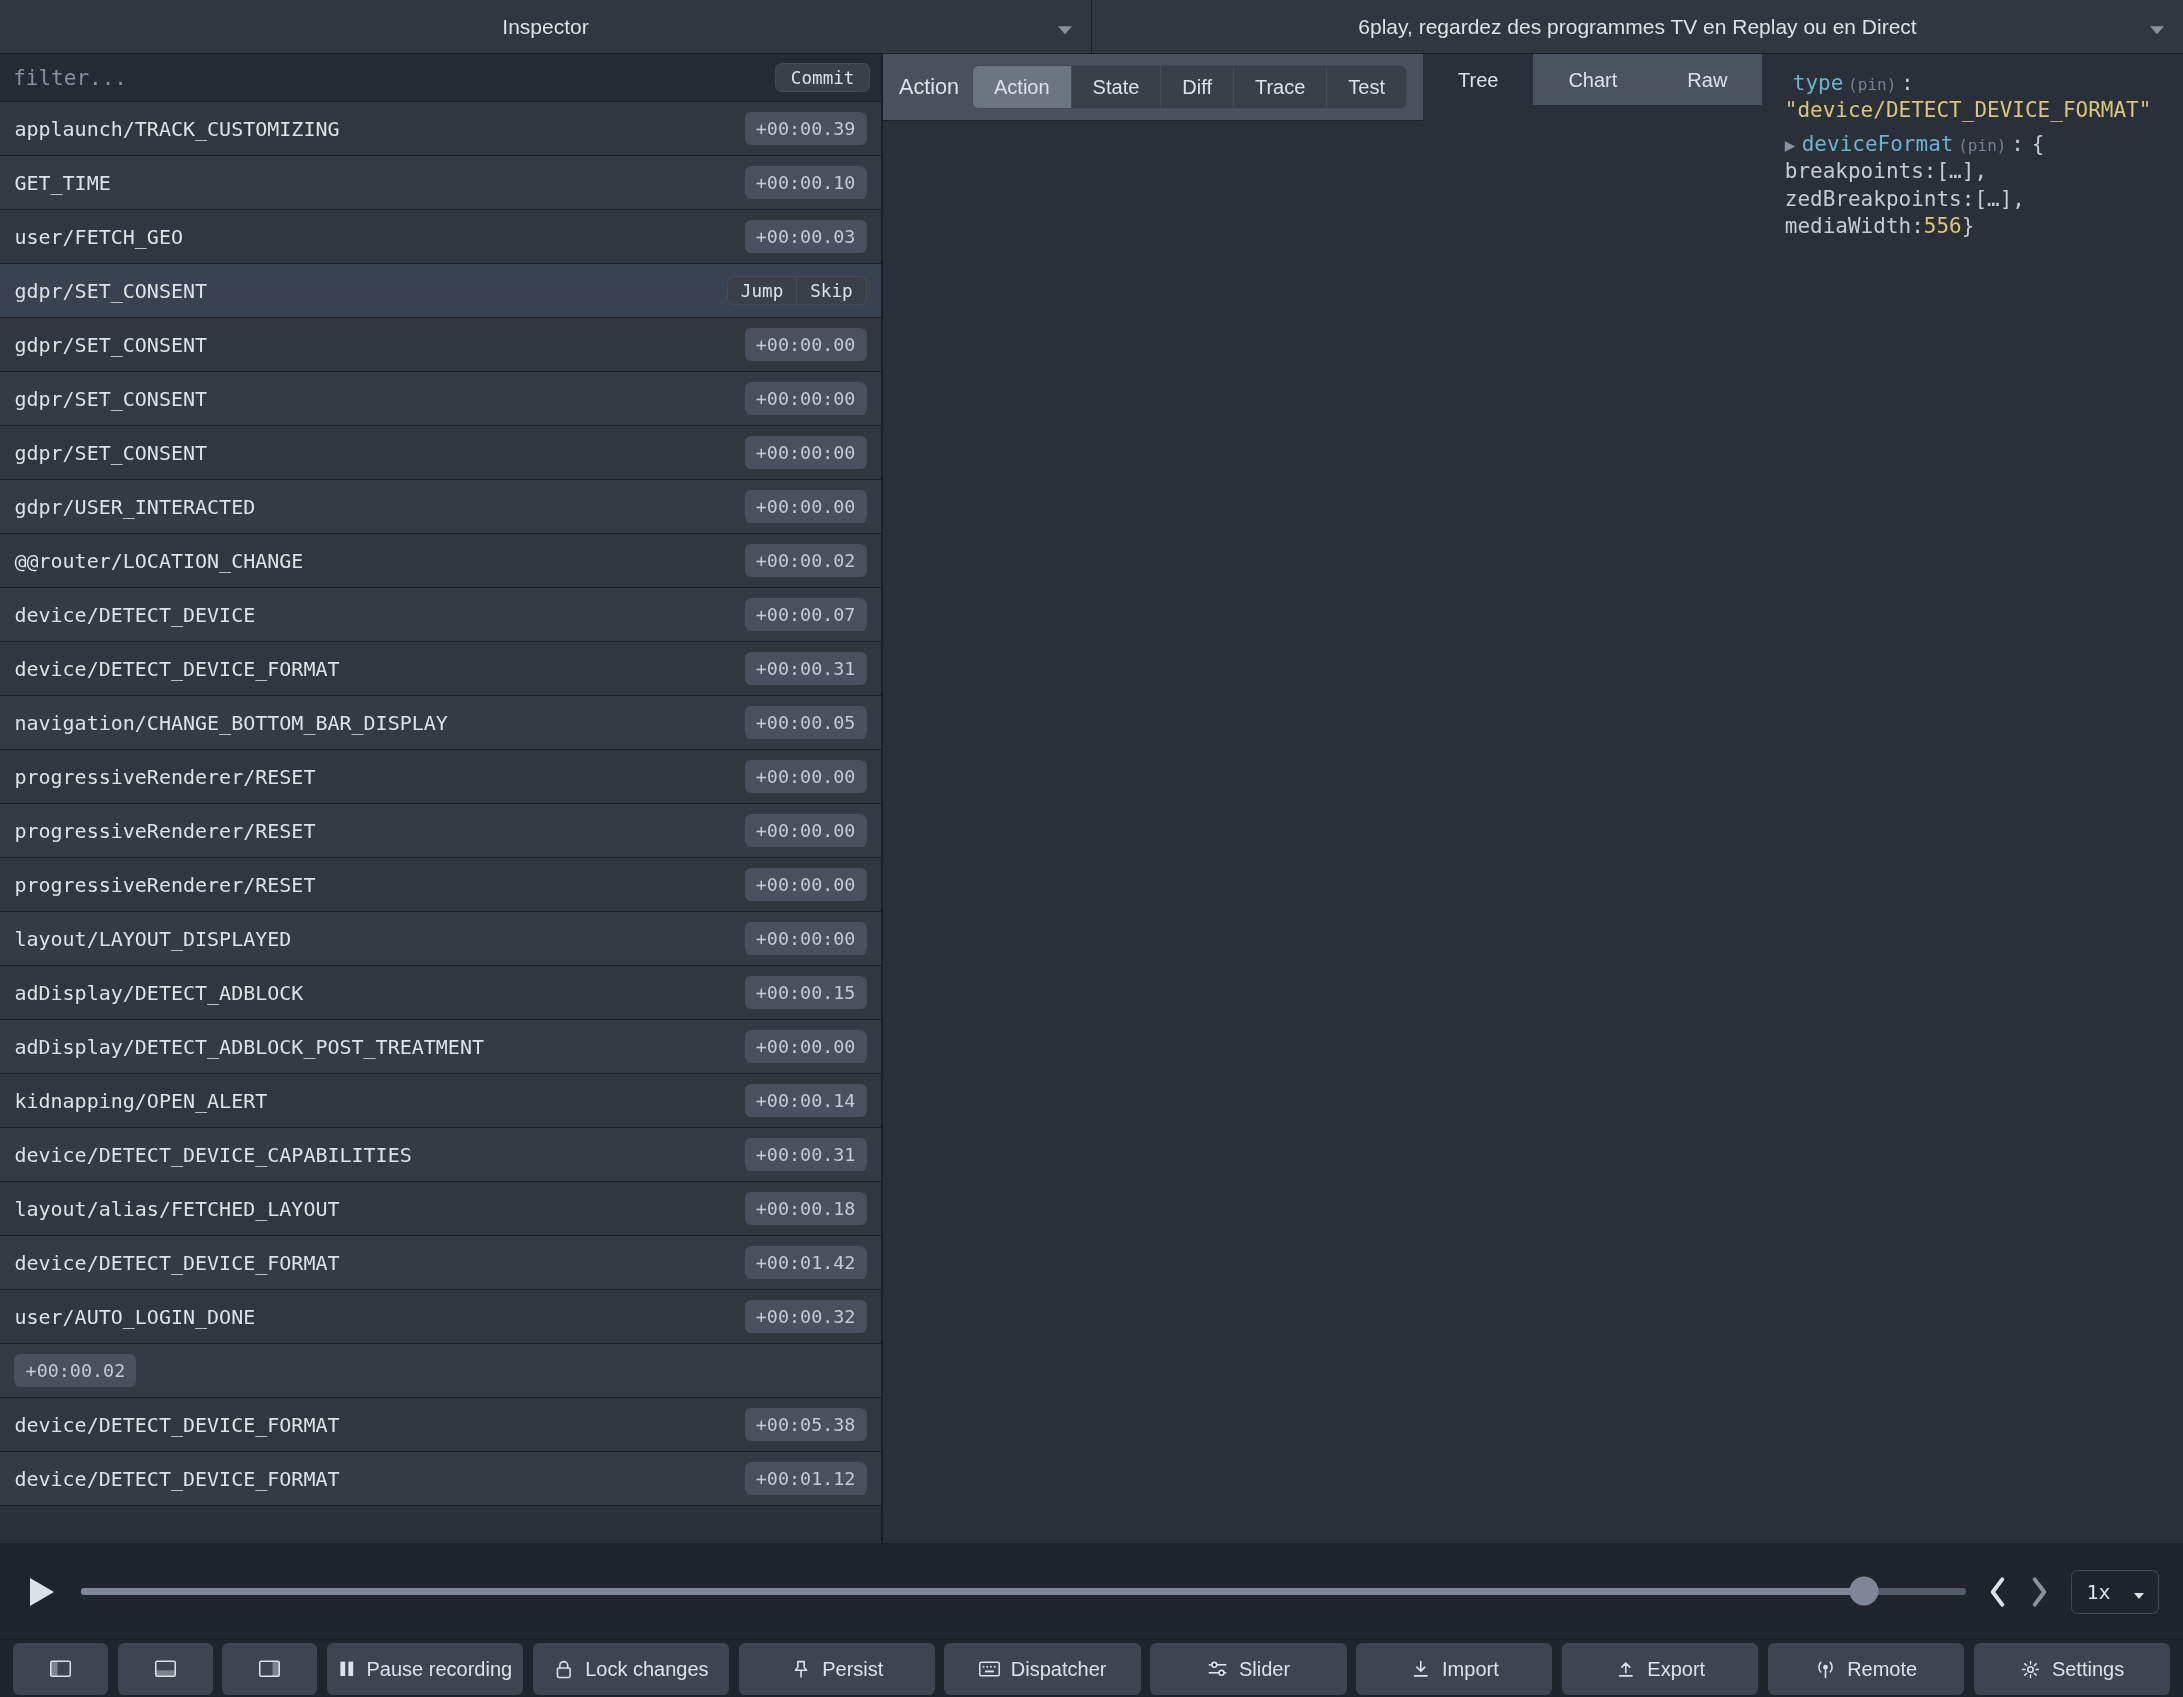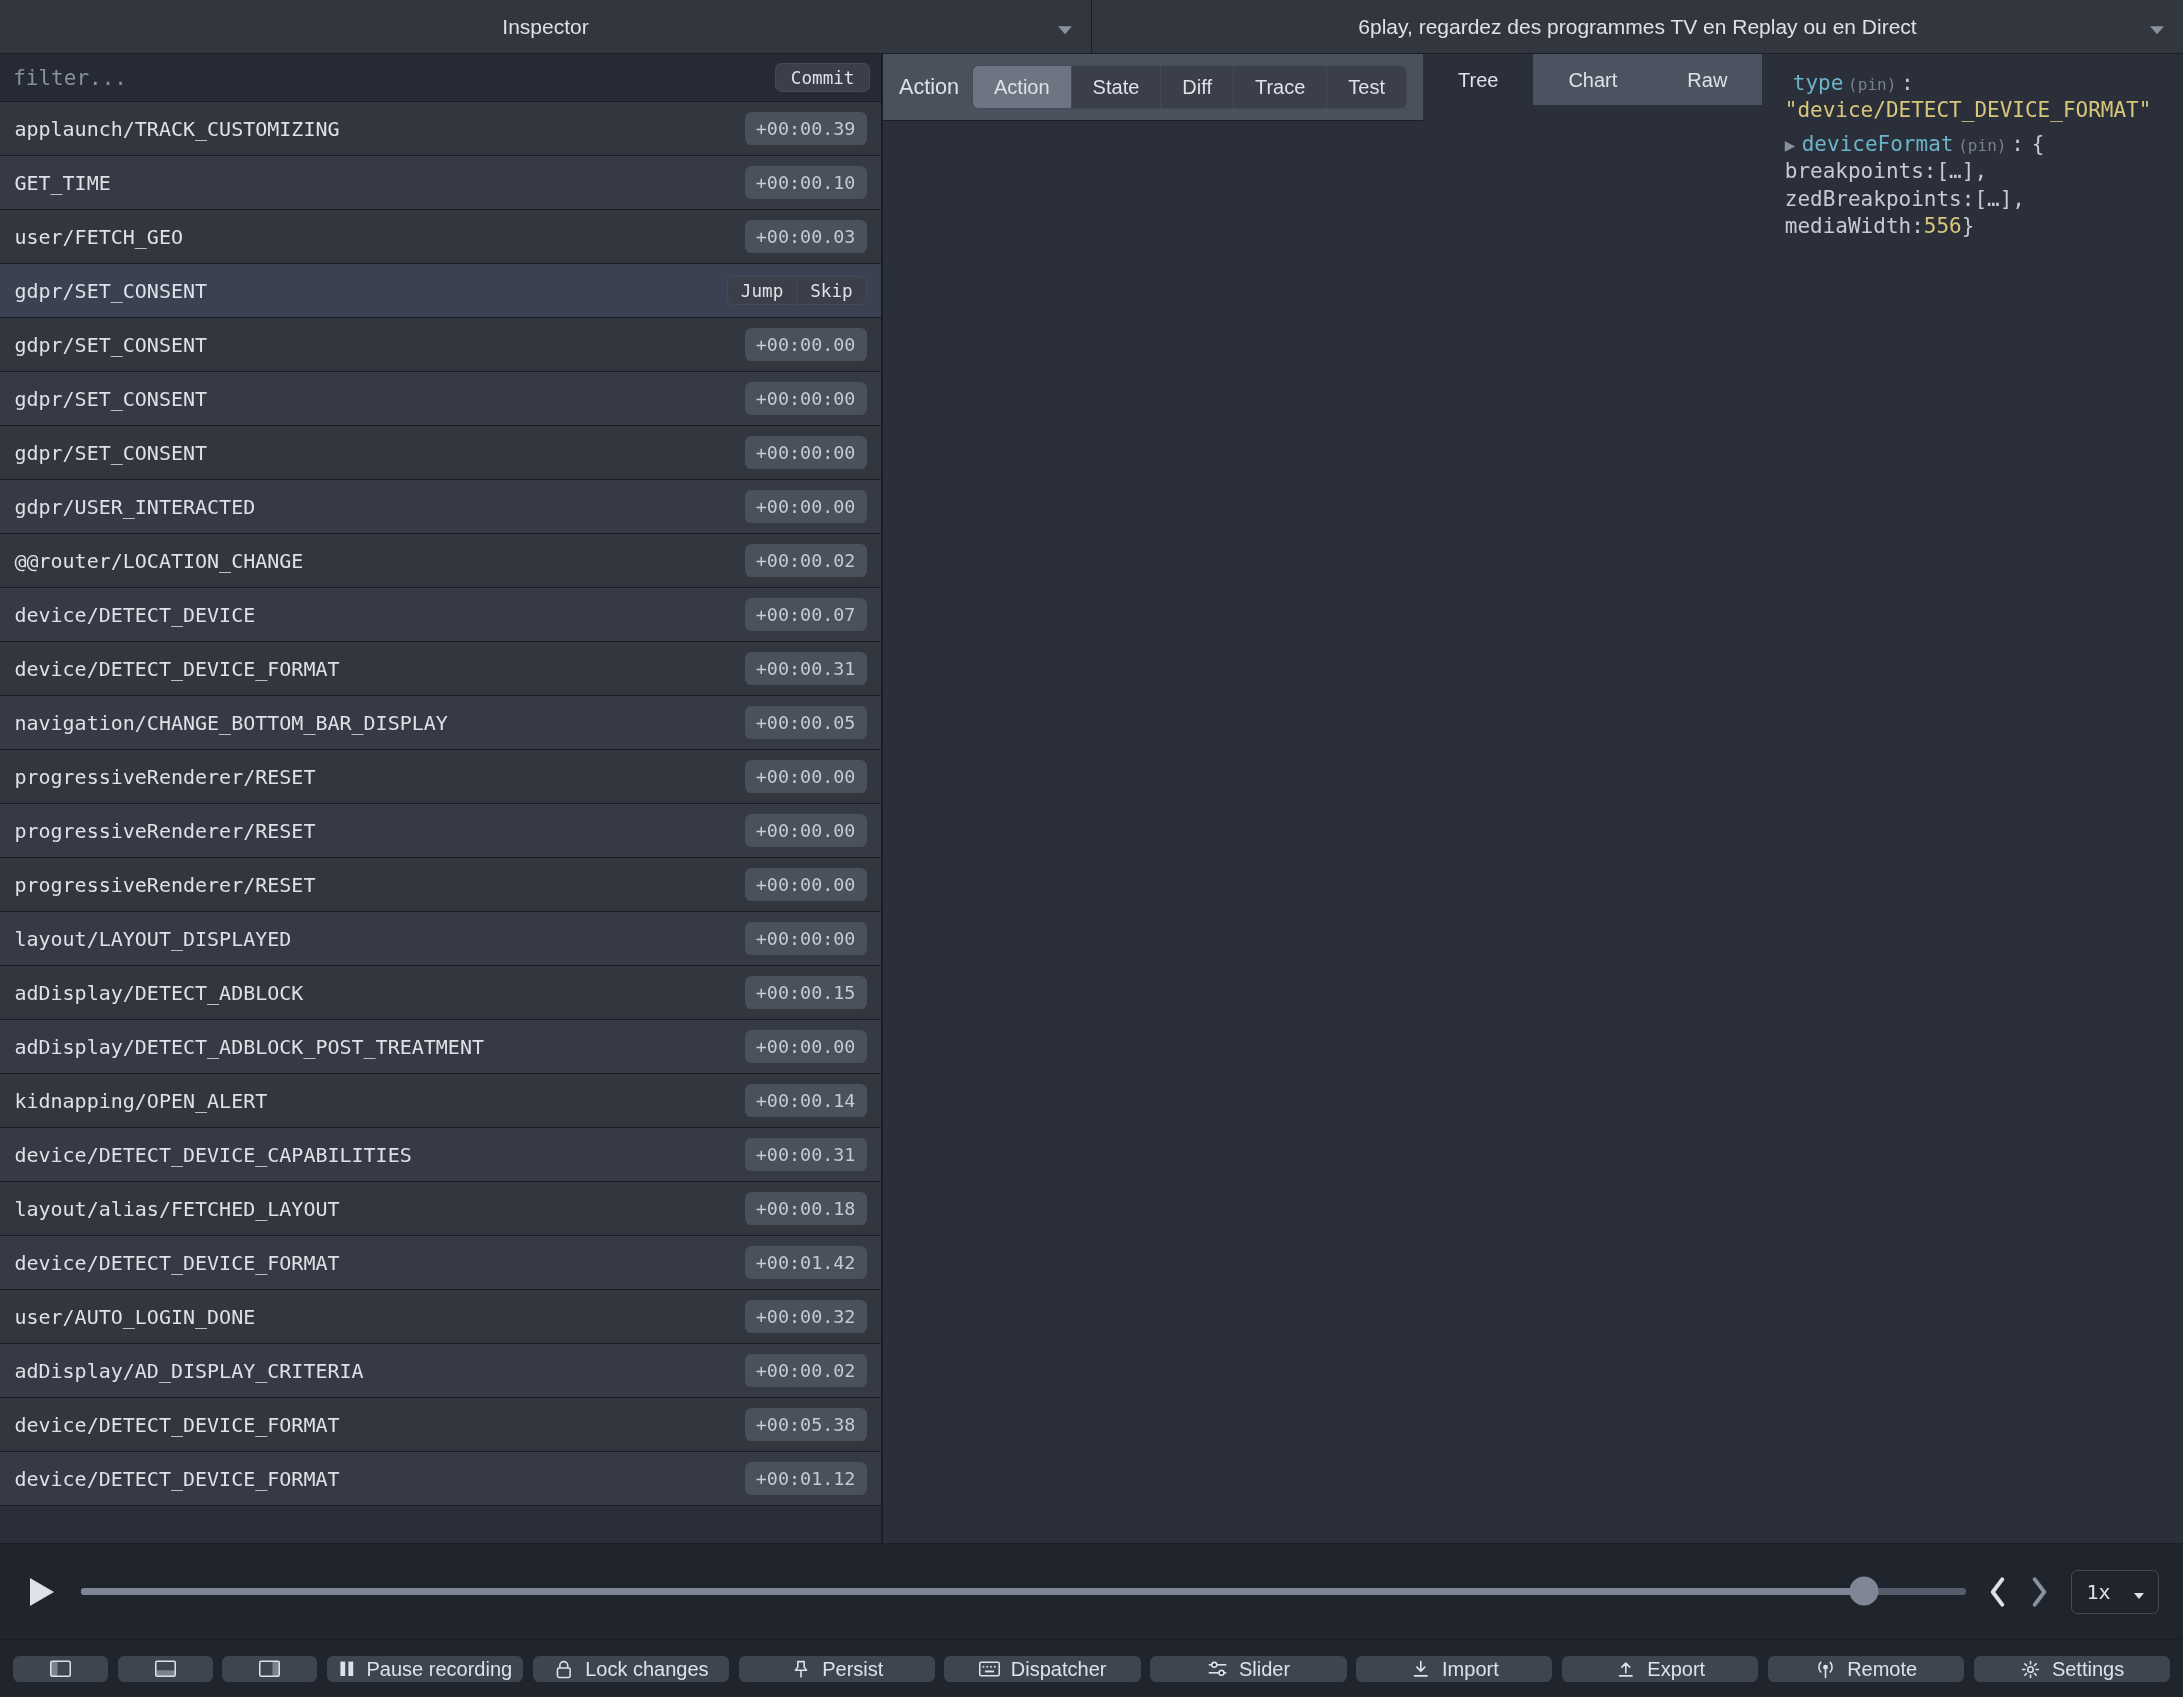--- a/index.html
+++ b/index.html
@@ -91,21 +91,21 @@
   .play-tri{width:0;height:0;border-top:14.4px solid transparent;border-bottom:14.4px solid transparent;border-left:24px solid var(--text-bright);}
   .slider{flex:1;height:6.4px;background:var(--slider-track);border-radius:3.2px;position:relative;}
   .slider-fill{position:absolute;left:0;top:0;height:100%;background:var(--slider-thumb);border-radius:3.2px;width:94.6%;}
   .slider-thumb{position:absolute;top:50%;transform:translate(-50%,-50%);width:29px;height:29px;border-radius:50%;background:var(--slider-thumb);left:94.6%;}
   .nav-arrows{display:flex;gap:22.4px;align-items:center;}
   .chev{font-size:32px;color:var(--text-bright);cursor:pointer;line-height:1;display:flex;align-items:center;}
   .chev.dim{color:var(--text-dim);}
   .speed{border:1.6px solid var(--border-light);border-radius:6.4px;padding:8px 14.4px;display:flex;align-items:center;gap:23px;color:var(--text-bright);cursor:pointer;font-size:20px;}
   
   .bottombar{height:59px;background:var(--bg-darker);display:flex;align-items:center;padding:0 13px;gap:9.6px;border-top:1.6px solid var(--border);}
-  .bbtn{background:#3f4550;border:none;border-radius:6.4px;color:var(--text-bright);font-family:-apple-system,BlinkMacSystemFont,'Segoe UI',sans-serif;font-size:20px;padding:0 17.6px;height:26px;display:flex;align-items:center;justify-content:center;gap:11.2px;cursor:pointer;white-space:nowrap;}
+  .bbtn{background:#3f4550;border:none;border-radius:6.4px;color:var(--text-bright);font-family:-apple-system,BlinkMacSystemFont,'Segoe UI',sans-serif;font-size:20px;padding:0 17.6px;height:52px;display:flex;align-items:center;justify-content:center;gap:11.2px;cursor:pointer;white-space:nowrap;}
   .bbtn.sm{width:95px;padding:0;}
   .bbtn.wide{flex:1;min-width:0;}
   .ico{display:inline-flex;width:21px;height:21px;align-items:center;justify-content:center;}
   
   svg{display:block;}
   
   .action-list::-webkit-scrollbar{width:11.2px;}
   .action-list::-webkit-scrollbar-track{background:var(--bg);}
   .action-list::-webkit-scrollbar-thumb{background:var(--panel-lighter);border-radius:5.6px;}
 </style>
@@ -222,21 +222,20 @@
           </div>
           <div class="action-row">
             <div class="action-name">device/DETECT_DEVICE_FORMAT</div>
             <div class="time-pill">+00:01.42</div>
           </div>
           <div class="action-row">
             <div class="action-name">user/AUTO_LOGIN_DONE</div>
             <div class="time-pill">+00:00.32</div>
           </div>
           <div class="action-row">
-            <div class="action-name">adDisplay/AD_DISPLAY_CRITERIA</div>
             <div class="time-pill">+00:00.02</div>
           </div>
           <div class="action-row">
             <div class="action-name">device/DETECT_DEVICE_FORMAT</div>
             <div class="time-pill">+00:05.38</div>
           </div>
           <div class="action-row">
             <div class="action-name">device/DETECT_DEVICE_FORMAT</div>
             <div class="time-pill">+00:01.12</div>
           </div>

